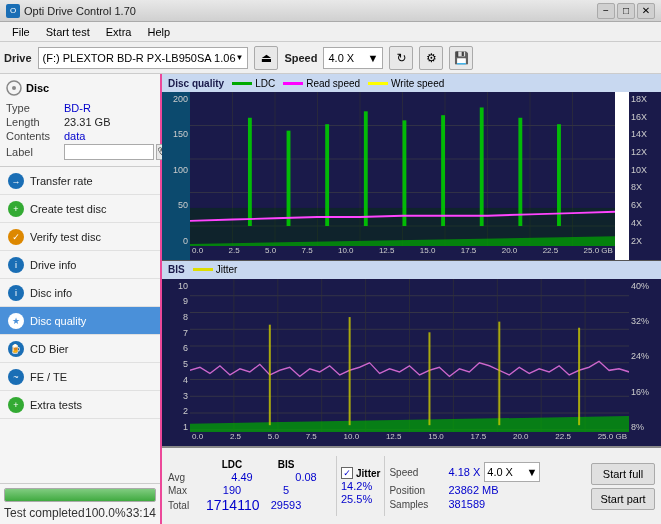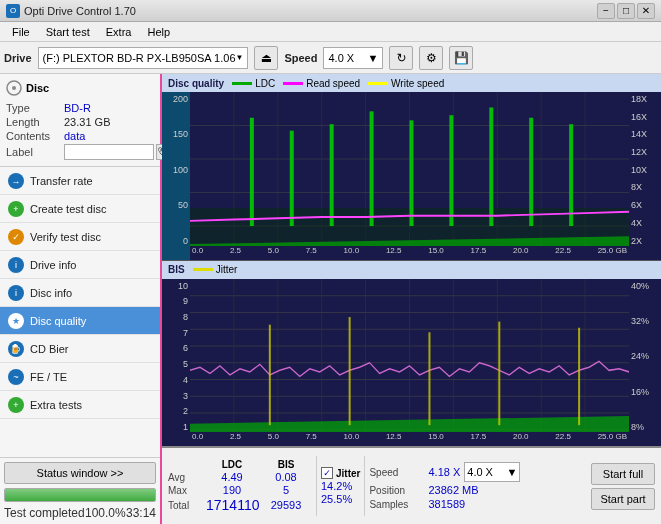--- a/index.html
+++ b/index.html
@@ -180,23 +180,20 @@
         <div class="nav-icon blue">~</div>
         <span>FE / TE</span>
       </div>
       <div class="nav-item">
         <div class="nav-icon green">+</div>
         <span>Extra tests</span>
       </div>
     </div>
 
     <div class="status-section">
-      <div class="status-btn">
-        <span>Status window &gt;&gt;</span>
-      </div>
       <div class="progress-bar-outer">
         <div class="progress-bar-inner" style="width: 100%"></div>
       </div>
       <div class="status-row">
         <span class="status-text">Test completed</span>
         <span class="status-text">100.0%</span>
         <span class="status-text">33:14</span>
       </div>
     </div>
   </div>
@@ -272,21 +269,21 @@
             <span style="font-size:8px;color:#ccc;">10.0</span>
             <span style="font-size:8px;color:#ccc;">12.5</span>
             <span style="font-size:8px;color:#ccc;">15.0</span>
             <span style="font-size:8px;color:#ccc;">17.5</span>
             <span style="font-size:8px;color:#ccc;">20.0</span>
             <span style="font-size:8px;color:#ccc;">22.5</span>
             <span style="font-size:8px;color:#ccc;">25.0 GB</span>
           </div>
         </div>
 
-        <div style="width:32px;background:#1a1a4a;display:flex;flex-direction:column;justify-content:space-between;padding:2px 0 14px 2px;">
+        <div style="width:32px;background:#1a1a4a;display:flex;flex-direction:column;justify-content:space-between;padding:2px 0 14px 2px;margin-left:14px;">
           <span style="font-size:9px;color:#ccc;">18X</span>
           <span style="font-size:9px;color:#ccc;">16X</span>
           <span style="font-size:9px;color:#ccc;">14X</span>
           <span style="font-size:9px;color:#ccc;">12X</span>
           <span style="font-size:9px;color:#ccc;">10X</span>
           <span style="font-size:9px;color:#ccc;">8X</span>
           <span style="font-size:9px;color:#ccc;">6X</span>
           <span style="font-size:9px;color:#ccc;">4X</span>
           <span style="font-size:9px;color:#ccc;">2X</span>
         </div>
@@ -373,21 +370,21 @@
     </div>
 
     <div style="height:78px;border-top:2px solid #888;background:#f0f0f0;display:flex;align-items:center;padding:4px 6px;gap:4px;">
 
       <div style="display:flex;flex-direction:column;gap:1px;">
         <div style="display:flex;gap:2px;">
           <span style="width:36px;"></span>
           <span style="font-size:10px;font-weight:bold;width:52px;text-align:center;">LDC</span>
           <span style="font-size:10px;font-weight:bold;width:52px;text-align:center;">BIS</span>
         </div>
-        <div style="display:flex;gap:2px;align-items:center;">
+        <div style="display:flex;gap:12px;align-items:center;">
           <span style="width:36px;font-size:10px;color:#444;">Avg</span>
           <span style="font-size:11px;color:#0000cc;width:52px;text-align:center;">4.49</span>
           <span style="font-size:11px;color:#0000cc;width:52px;text-align:center;">0.08</span>
         </div>
         <div style="display:flex;gap:2px;align-items:center;">
           <span style="width:36px;font-size:10px;color:#444;">Max</span>
           <span style="font-size:11px;color:#0000cc;width:52px;text-align:center;">190</span>
           <span style="font-size:11px;color:#0000cc;width:52px;text-align:center;">5</span>
         </div>
         <div style="display:flex;gap:2px;align-items:center;">

